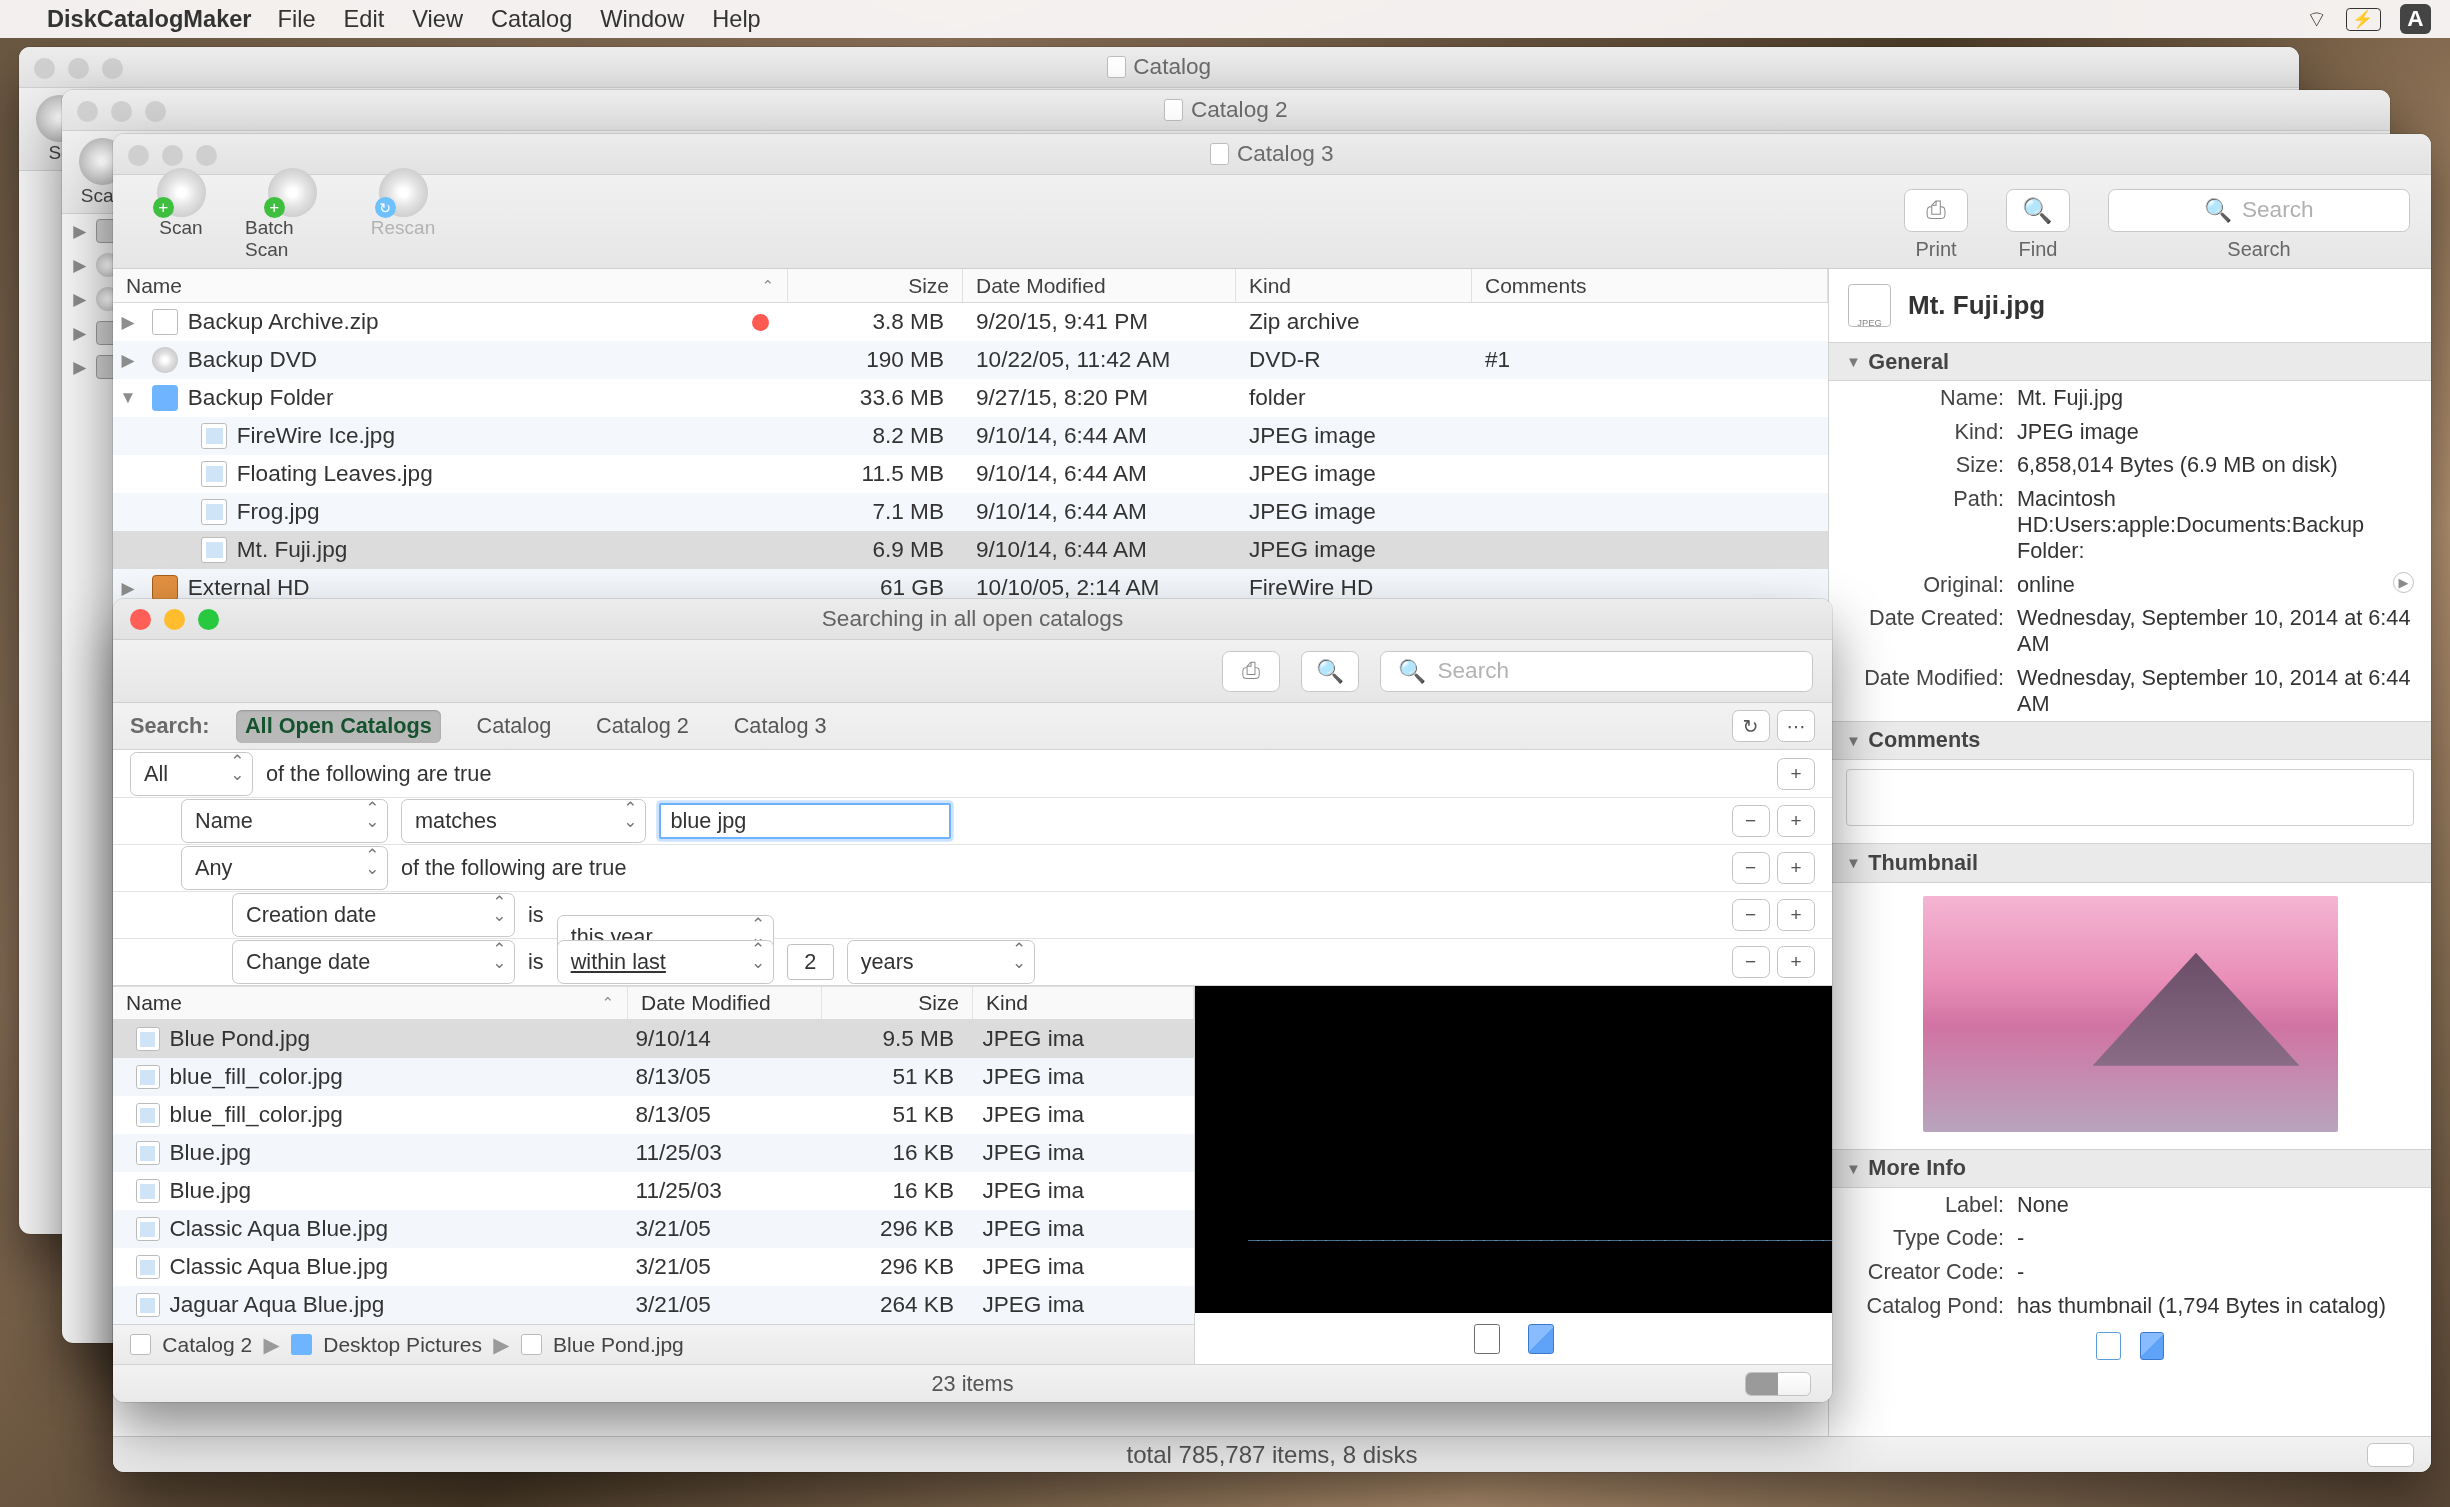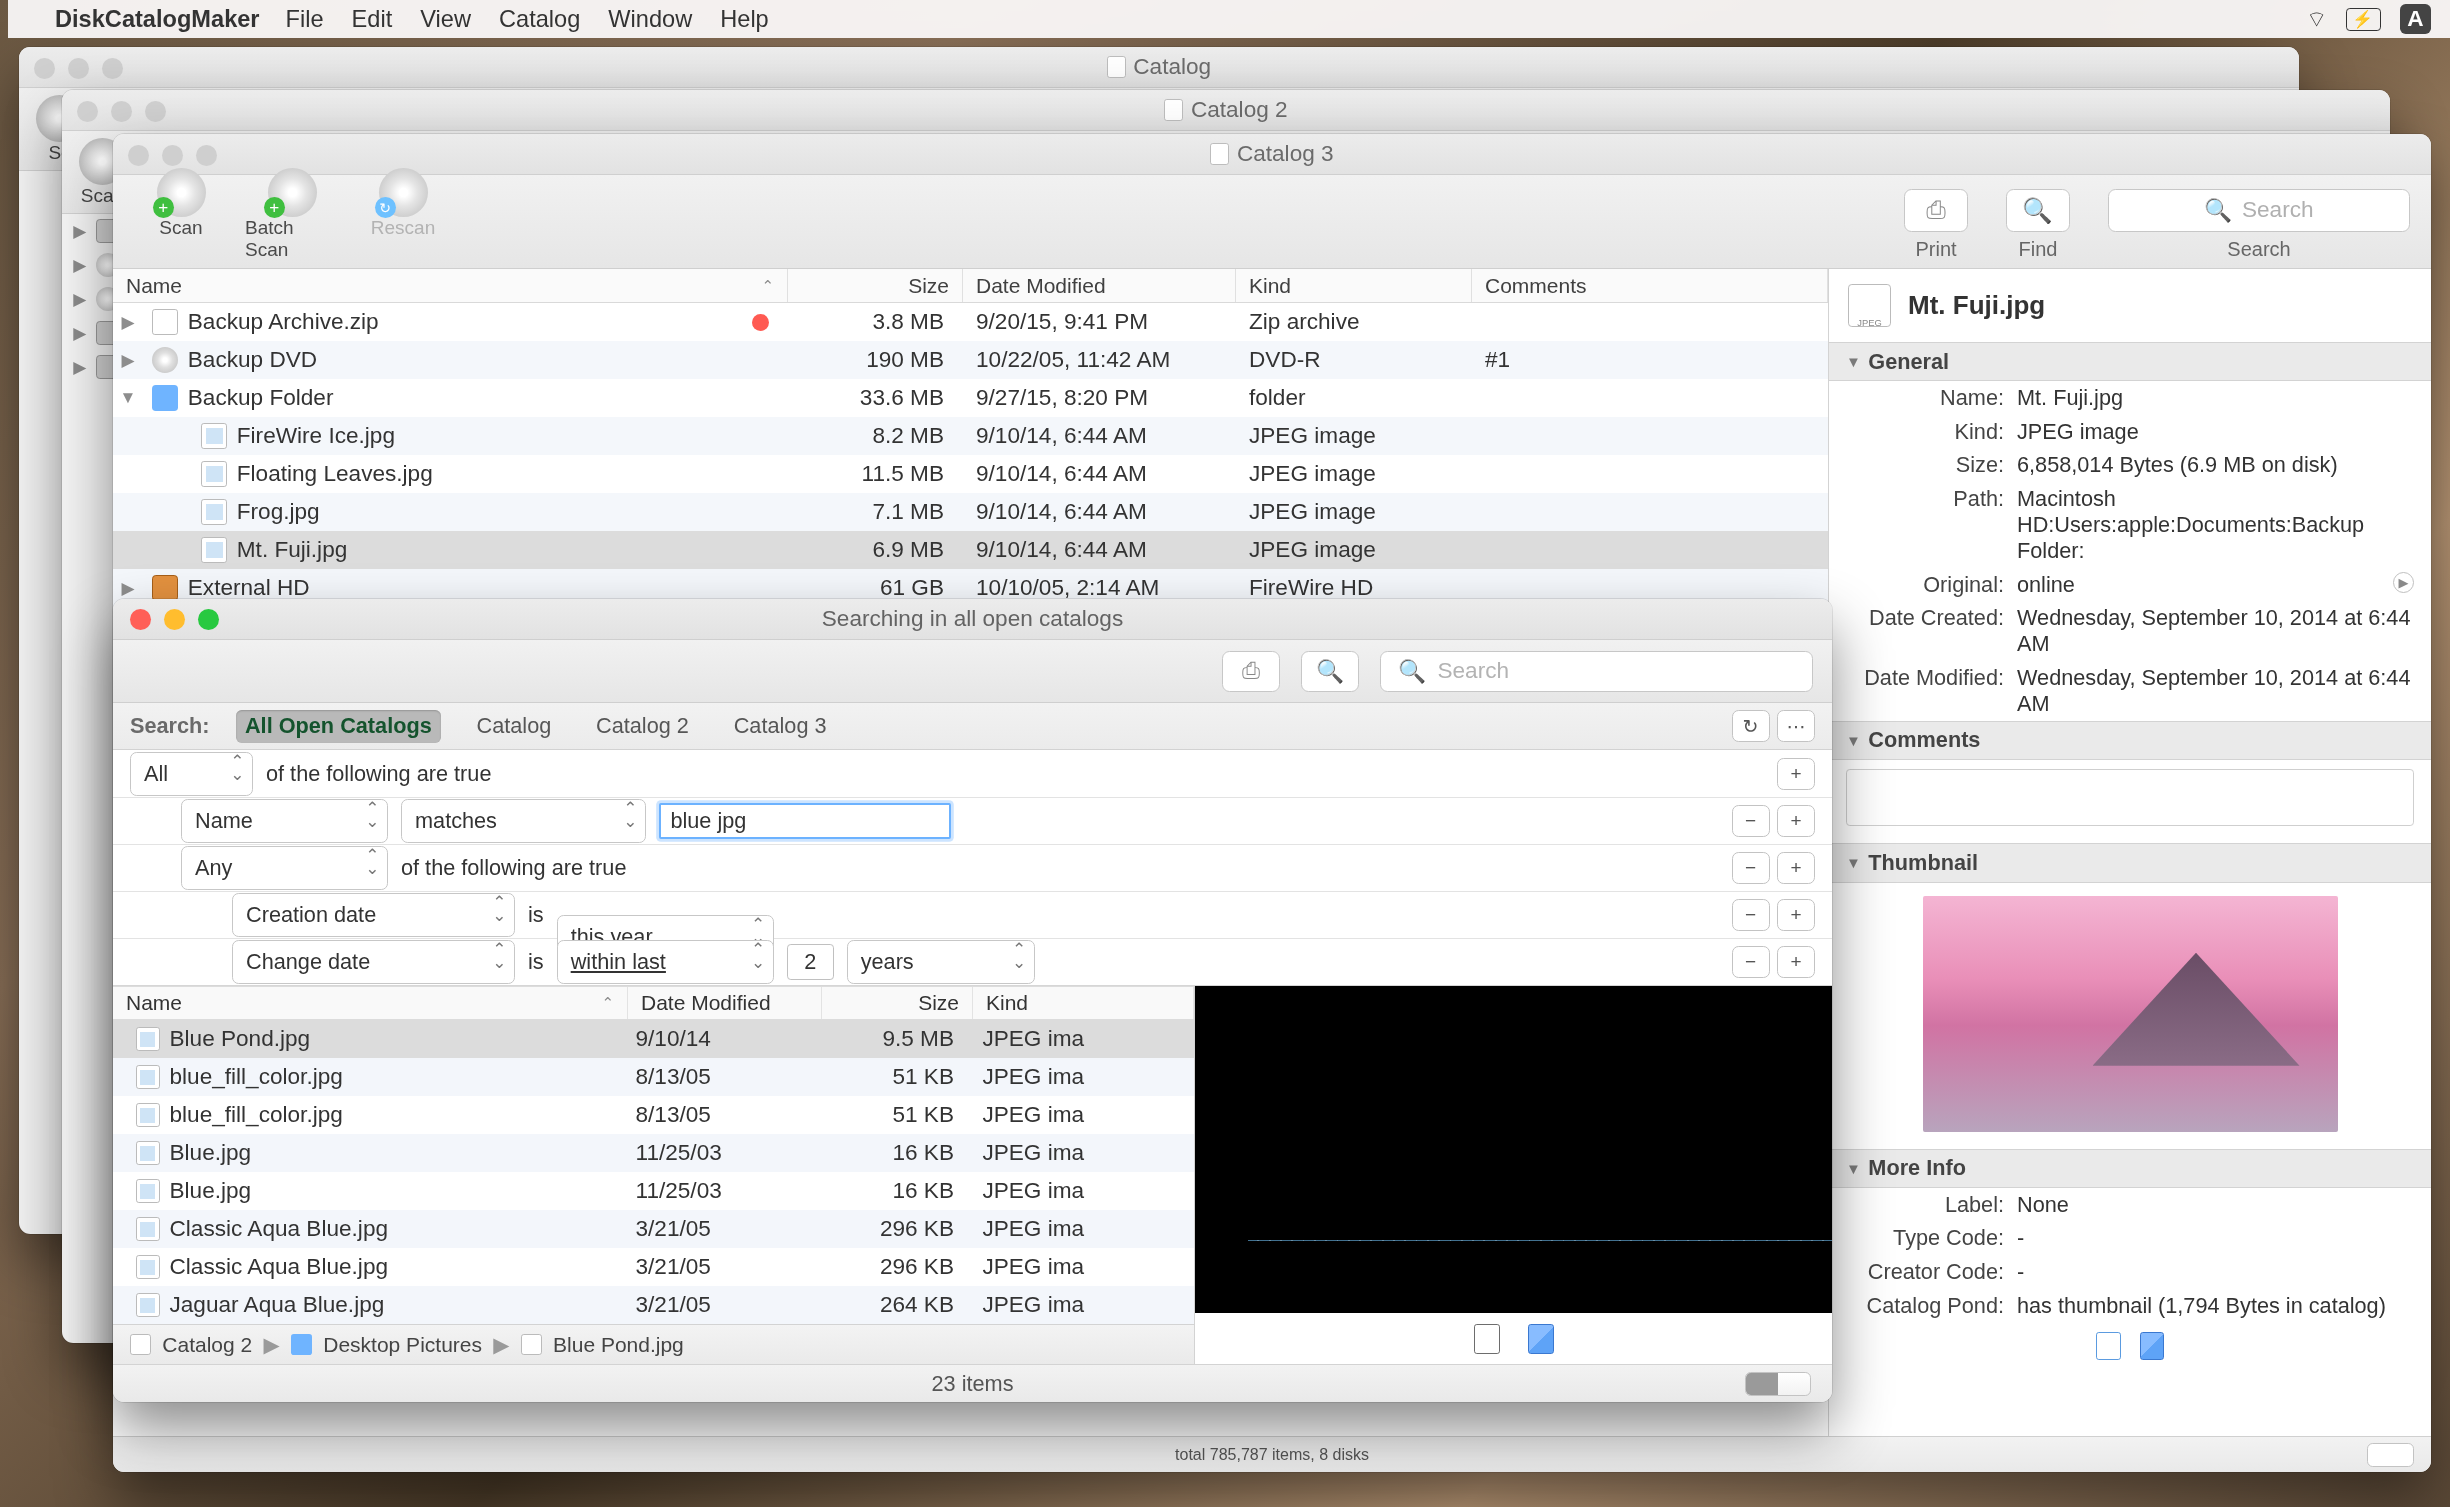--- a/index.html
+++ b/index.html
@@ -5,21 +5,21 @@
 * { box-sizing: border-box; font-family: -apple-system, "Helvetica Neue", Arial, sans-serif; }
 html, body { margin:0; padding:0; width:2450px; height:1508px; }
 body {
   background: linear-gradient(135deg,#6b5842 0%,#8a7058 25%,#4d3d2a 50%,#b89674 75%,#5a4836 100%);
   font-size: 22.6px;
   color:#333;
   overflow:hidden;
 }
 
 
-.menubar { position:absolute; top:0; left:8px; right:0; height:38px;
+.menubar { position:absolute; top:0; left:0; right:0; height:38px;
   background: rgba(250,248,248,0.95); display:flex; align-items:center;
   padding:0 19px; font-size:23.6px; z-index:1000; }
 .menubar .apple { font-size:26px; margin-right:28px; }
 .menubar .appname { font-weight:600; margin-right:26px; }
 .menubar .mitem { margin-right:28px; cursor:default; }
 .menubar .right { margin-left:auto; display:flex; gap:19px; align-items:center; font-size:22.6px;}
 .badge-a { background:#444; color:#fff; border-radius:5.7px; padding:1.9px 7.5px; font-weight:700; }
 
 
 .window { position:absolute; background:#f3f3f3; border-radius:11.3px;
@@ -59,21 +59,21 @@
 .tb-btn .plus-badge{position:absolute;left:-3.8px;bottom:-1.9px;width:21px;height:21px;border-radius:50%;background:#3fbf3f;color:#fff;font-size:17px;display:flex;align-items:center;justify-content:center;}
 .tb-btn .reload-badge{position:absolute;left:-3.8px;bottom:-1.9px;width:21px;height:21px;border-radius:50%;background:#6ec1ff;color:#fff;font-size:14px;display:flex;align-items:center;justify-content:center;}
 .tb-btn.dim{color:#b3b3b3;}
 .tb-right{margin-left:auto;display:flex;align-items:flex-end;gap:38px;}
 .tb-square{width:64px;height:43px;background:#fff;border:0.9px solid #c7c7c7;border-radius:7.5px;display:flex;align-items:center;justify-content:center;color:#8a8a8a;font-size:24.5px;}
 .tb-label{display:flex;flex-direction:column;align-items:center;font-size:20px;color:#666;gap:5.7px;}
 .searchbox{width:302px;height:43px;background:#fff;border:0.9px solid #c7c7c7;border-radius:7.5px;display:flex;align-items:center;justify-content:center;color:#b0b0b0;font-size:22.6px;gap:9.4px;}
 
 
 .w3-body{display:flex;height:calc(100% - 94px - 41px - 36px);}
-.status-bar{height:36px;background:linear-gradient(#f2f2f2,#e9e9e9);border-top:0.9px solid #d0d0d0;display:flex;align-items:center;justify-content:center;font-size:16px;color:#555;position:relative;}
+.status-bar{height:36px;background:linear-gradient(#f2f2f2,#e9e9e9);border-top:0.9px solid #d0d0d0;display:flex;align-items:center;justify-content:center;font-size:24px;color:#555;position:relative;}
 .status-bar .sb-seg{position:absolute;right:17px;top:5.7px;width:47px;height:24.5px;border:0.9px solid #c3c3c3;border-radius:5.7px;background:#fff;}
 
 .catalog-list{width:1715px;background:#fff;display:flex;flex-direction:column;}
 .clist-header{display:flex;height:34px;align-items:center;border-bottom:0.9px solid #d9d9d9;background:#fafafa;font-size:21px;color:#404040;}
 .clh{padding:0 13px;border-right:0.9px solid #e0e0e0;display:flex;align-items:center;height:100%;}
 .clh.name{flex:0 0 675px;justify-content:space-between;}
 .clh.size{flex:0 0 175px;justify-content:flex-end;}
 .clh.date{flex:0 0 273px;}
 .clh.kind{flex:0 0 236px;}
 .clh.comm{flex:1;}

